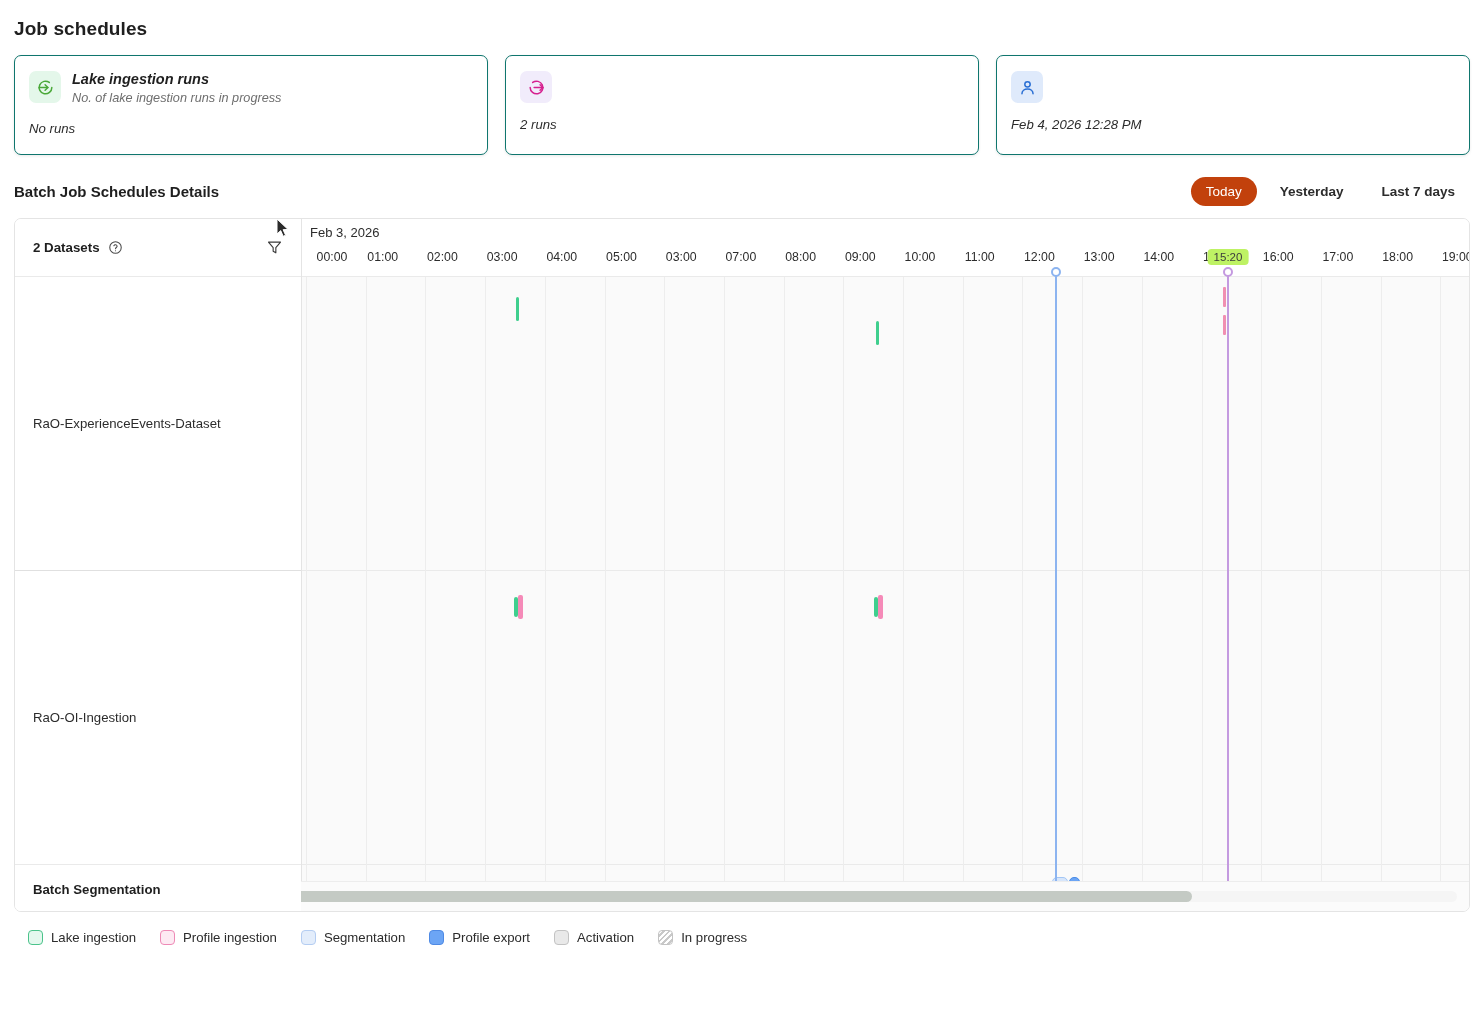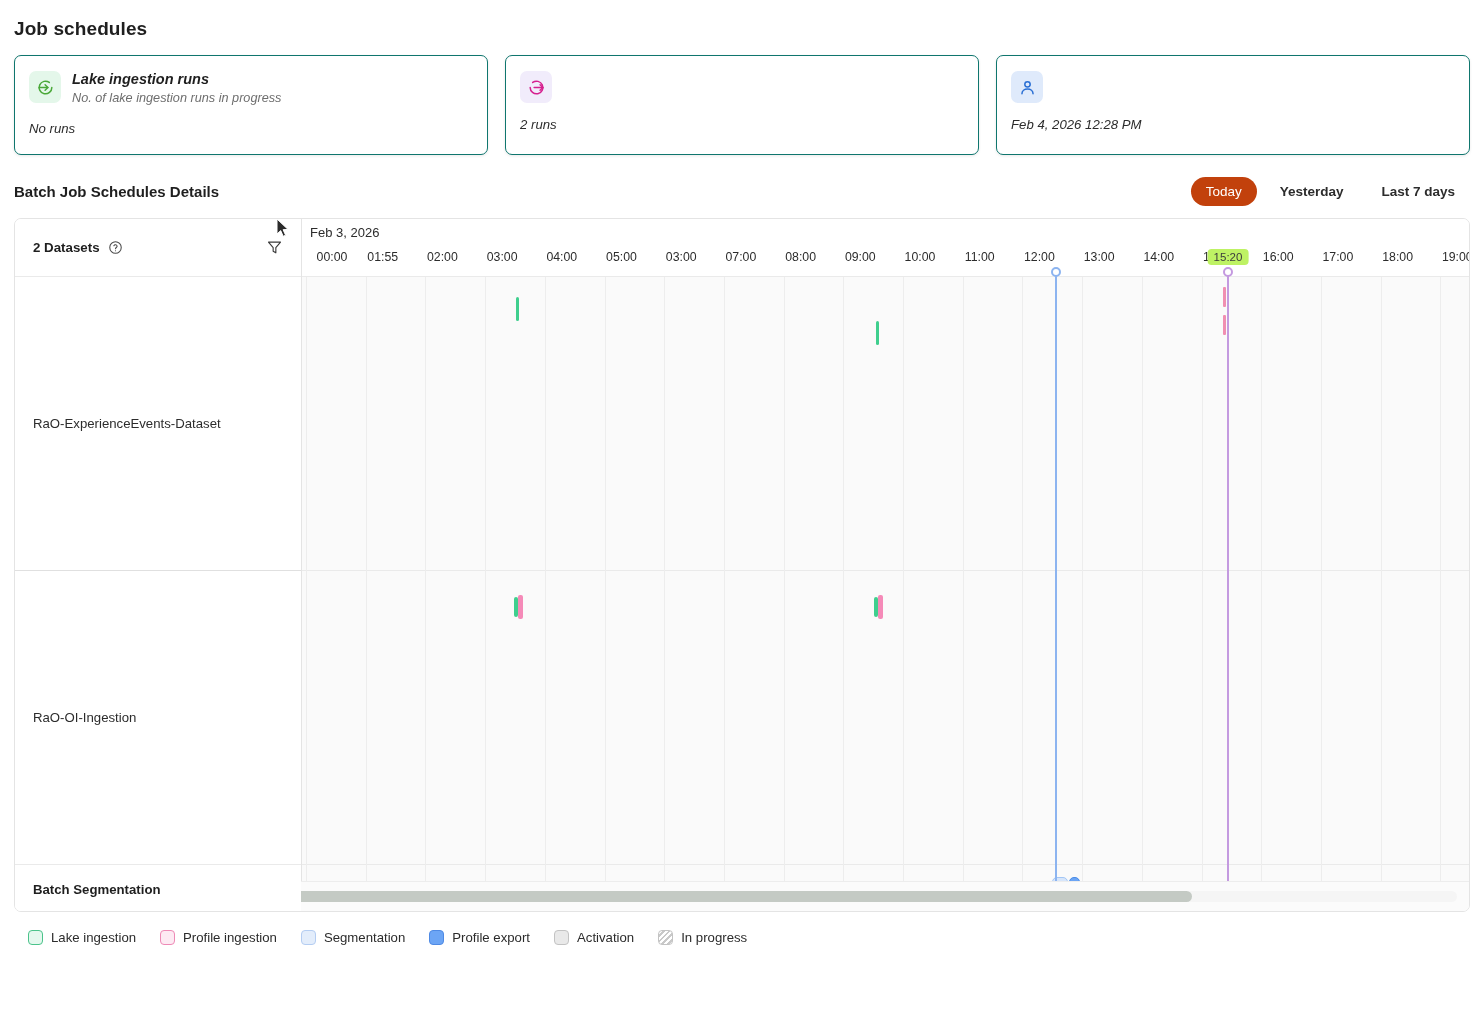--- a/index.html
+++ b/index.html
@@ -364,21 +364,21 @@
       <div class="row-label h2">RaO-ExperienceEvents-Dataset</div>
       <div class="row-label h1">RaO-OI-Ingestion</div>
       <div class="seg-label">Batch Segmentation</div>
     </div>
 
     <div class="right-col">
       <div class="tl-head">
         <div class="tl-date">Feb 3, 2026</div>
         <div id="tick-host">
             <div class="tl-tick" style="left: 30px;">00:00</div>
-            <div class="tl-tick" style="left: 80.7px;">01:55</div>
+            <div class="tl-tick" style="left: 80.7px;">01:00</div>
             <div class="tl-tick" style="left: 140.4px;">02:00</div>
             <div class="tl-tick" style="left: 200.1px;">03:00</div>
             <div class="tl-tick" style="left: 259.8px;">04:00</div>
             <div class="tl-tick" style="left: 319.5px;">05:00</div>
             <div class="tl-tick" style="left: 379.2px;">03:00</div>
             <div class="tl-tick" style="left: 438.9px;">07:00</div>
             <div class="tl-tick" style="left: 498.6px;">08:00</div>
             <div class="tl-tick" style="left: 558.3px;">09:00</div>
             <div class="tl-tick" style="left: 618px;">10:00</div>
             <div class="tl-tick" style="left: 677.7px;">11:00</div>

